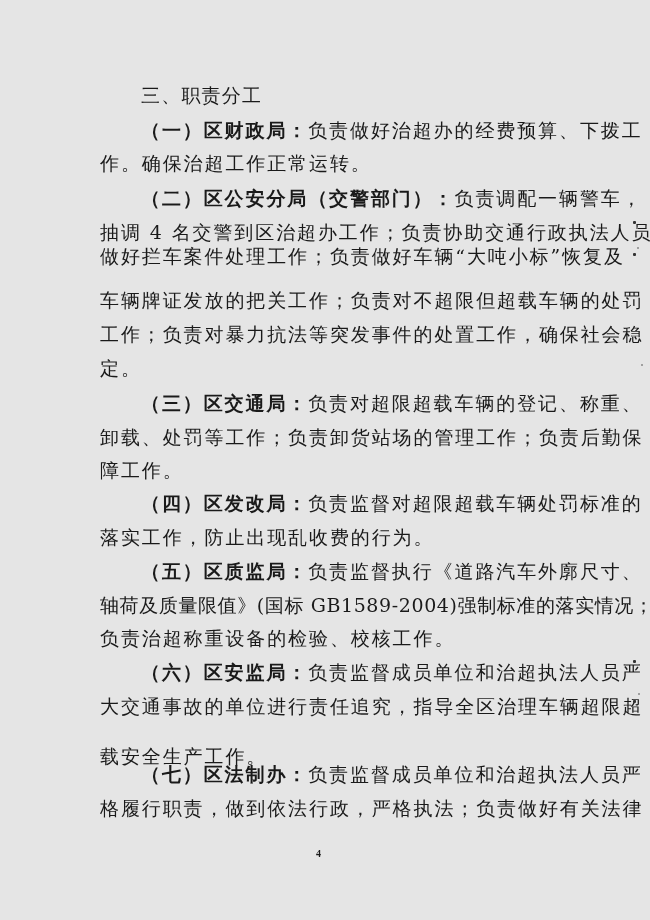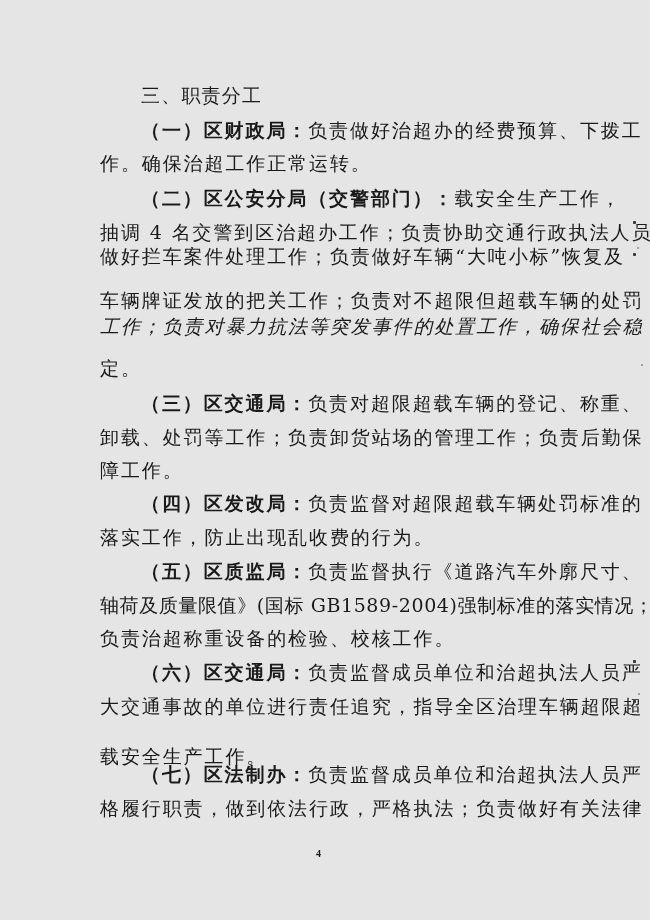--- a/index.html
+++ b/index.html
@@ -19,39 +19,39 @@
 </head>
 <body>
 
 <div class="page">
 
   <div class="line heading" style="top:78px;">三、职责分工</div>
 
   <div class="line indent" style="top:113px;"><span class="bold">（一）区财政局：</span><span>负责做好治超办的经费预算、下拨工</span></div>
   <div class="line" style="top:146px;">作。确保治超工作正常运转。</div>
 
-  <div class="line indent" style="top:181px;"><span class="bold">（二）区公安分局（交警部门）：</span><span>载安全生产工作，</span></div>
+  <div class="line indent" style="top:181px;"><span class="bold">（二）区公安分局（交警部门）：</span><span>负责调配一辆警车，</span></div>
   <div class="line" style="top:215px;">抽调 4 名交警到区治超办工作；负责协助交通行政执法人员</div>
   <div class="line" style="top:239px;">做好拦车案件处理工作；负责做好车辆“大吨小标”恢复及</div>
   <div class="line" style="top:283px;">车辆牌证发放的把关工作；负责对不超限但超载车辆的处罚</div>
-  <div class="line" style="top:309px;font-style:italic;">工作；负责对暴力抗法等突发事件的处置工作，确保社会稳</div>
+  <div class="line" style="top:317px;">工作；负责对暴力抗法等突发事件的处置工作，确保社会稳</div>
   <div class="line" style="top:351px;">定。</div>
 
   <div class="line indent" style="top:386px;"><span class="bold">（三）区交通局：</span><span>负责对超限超载车辆的登记、称重、</span></div>
   <div class="line" style="top:420px;">卸载、处罚等工作；负责卸货站场的管理工作；负责后勤保</div>
   <div class="line" style="top:453px;">障工作。</div>
 
   <div class="line indent" style="top:486px;"><span class="bold">（四）区发改局：</span><span>负责监督对超限超载车辆处罚标准的</span></div>
   <div class="line" style="top:520px;">落实工作，防止出现乱收费的行为。</div>
 
   <div class="line indent" style="top:554px;"><span class="bold">（五）区质监局：</span><span>负责监督执行《道路汽车外廓尺寸、</span></div>
   <div class="line" style="top:588px; letter-spacing:0.6px;">轴荷及质量限值》(国标 GB1589-2004)强制标准的落实情况；</div>
   <div class="line" style="top:621px;">负责治超称重设备的检验、校核工作。</div>
 
-  <div class="line indent" style="top:655px;"><span class="bold">（六）区交通局：</span><span>负责监督成员单位和治超执法人员严</span></div>
+  <div class="line indent" style="top:655px;"><span class="bold">（六）区安监局：</span><span>负责监督成员单位和治超执法人员严</span></div>
   <div class="line" style="top:689px;text-align:center;">大交通事故的单位进行责任追究，指导全区治理车辆超限超</div>
   <div class="line" style="top:723px;margin-top:16px;">载安全生产工作。</div>
 
   <div class="line indent" style="top:757px;"><span class="bold">（七）区法制办：</span><span>负责监督成员单位和治超执法人员严</span></div>
   <div class="line" style="top:791px;">格履行职责，做到依法行政，严格执法；负责做好有关法律</div>
 
   <div class="page-number">4</div>
 
   <div class="mark" style="left:633px; top:221px;"></div>
   <div class="mark faint" style="left:636px; top:227px;"></div>

